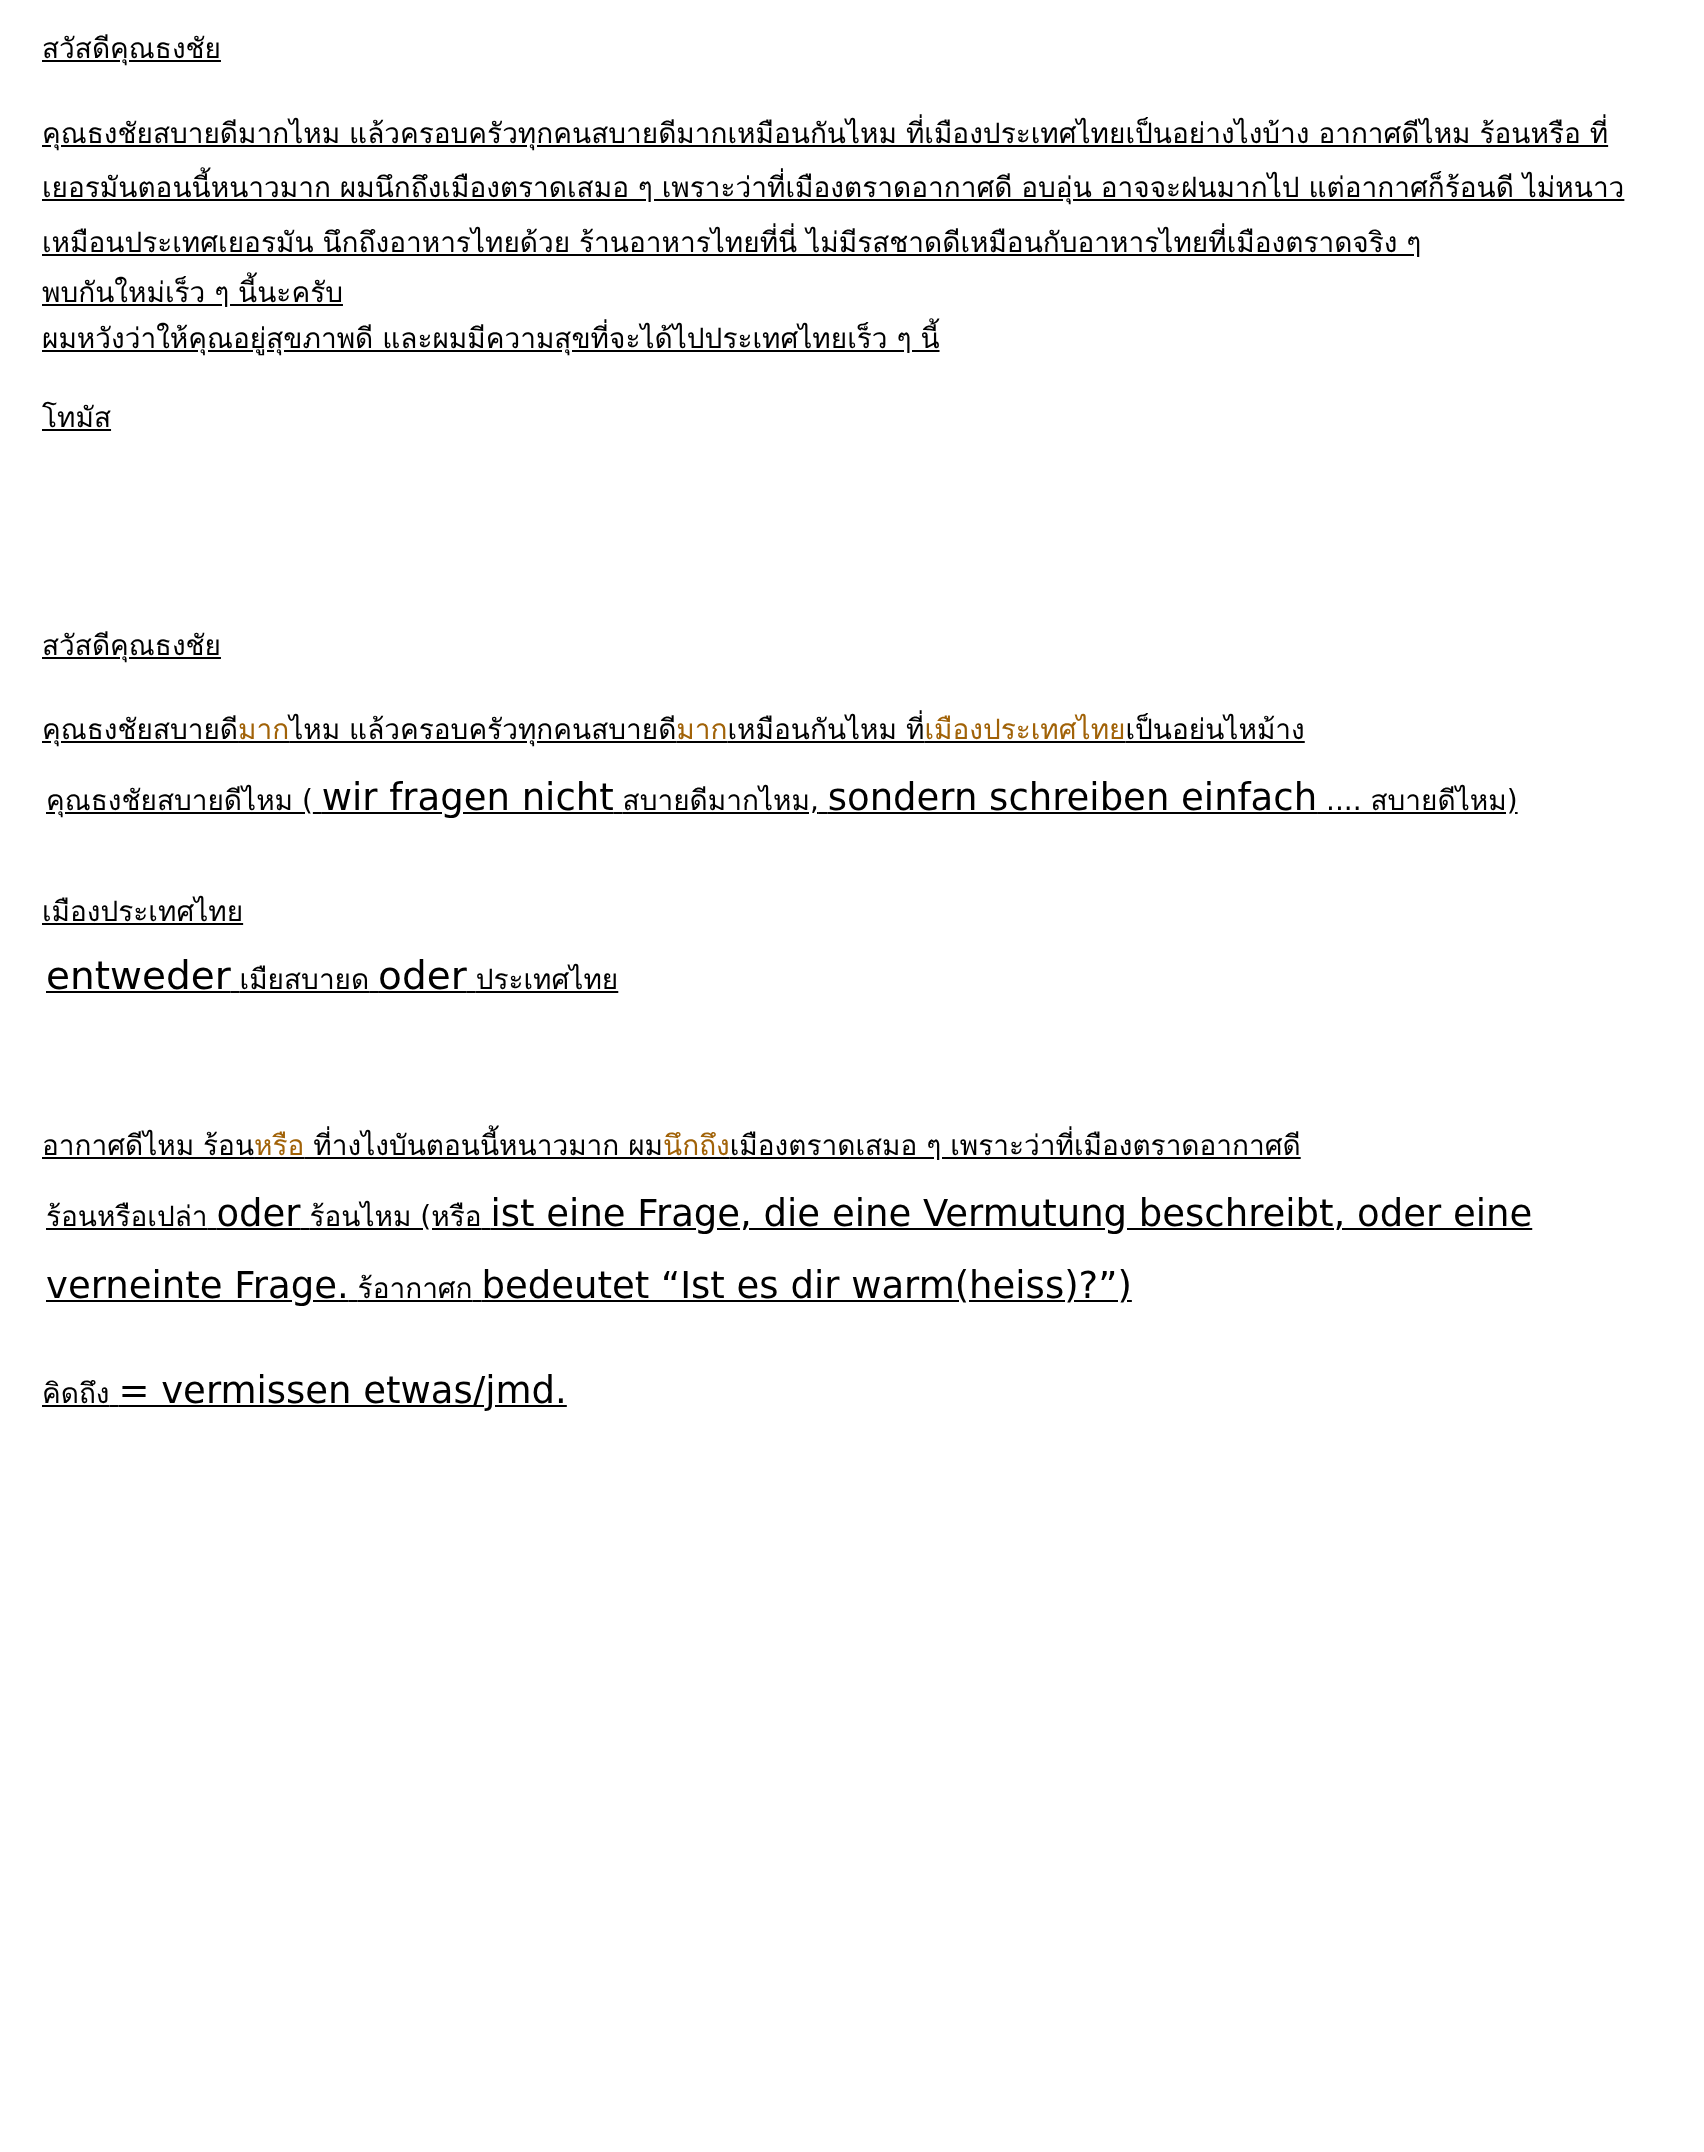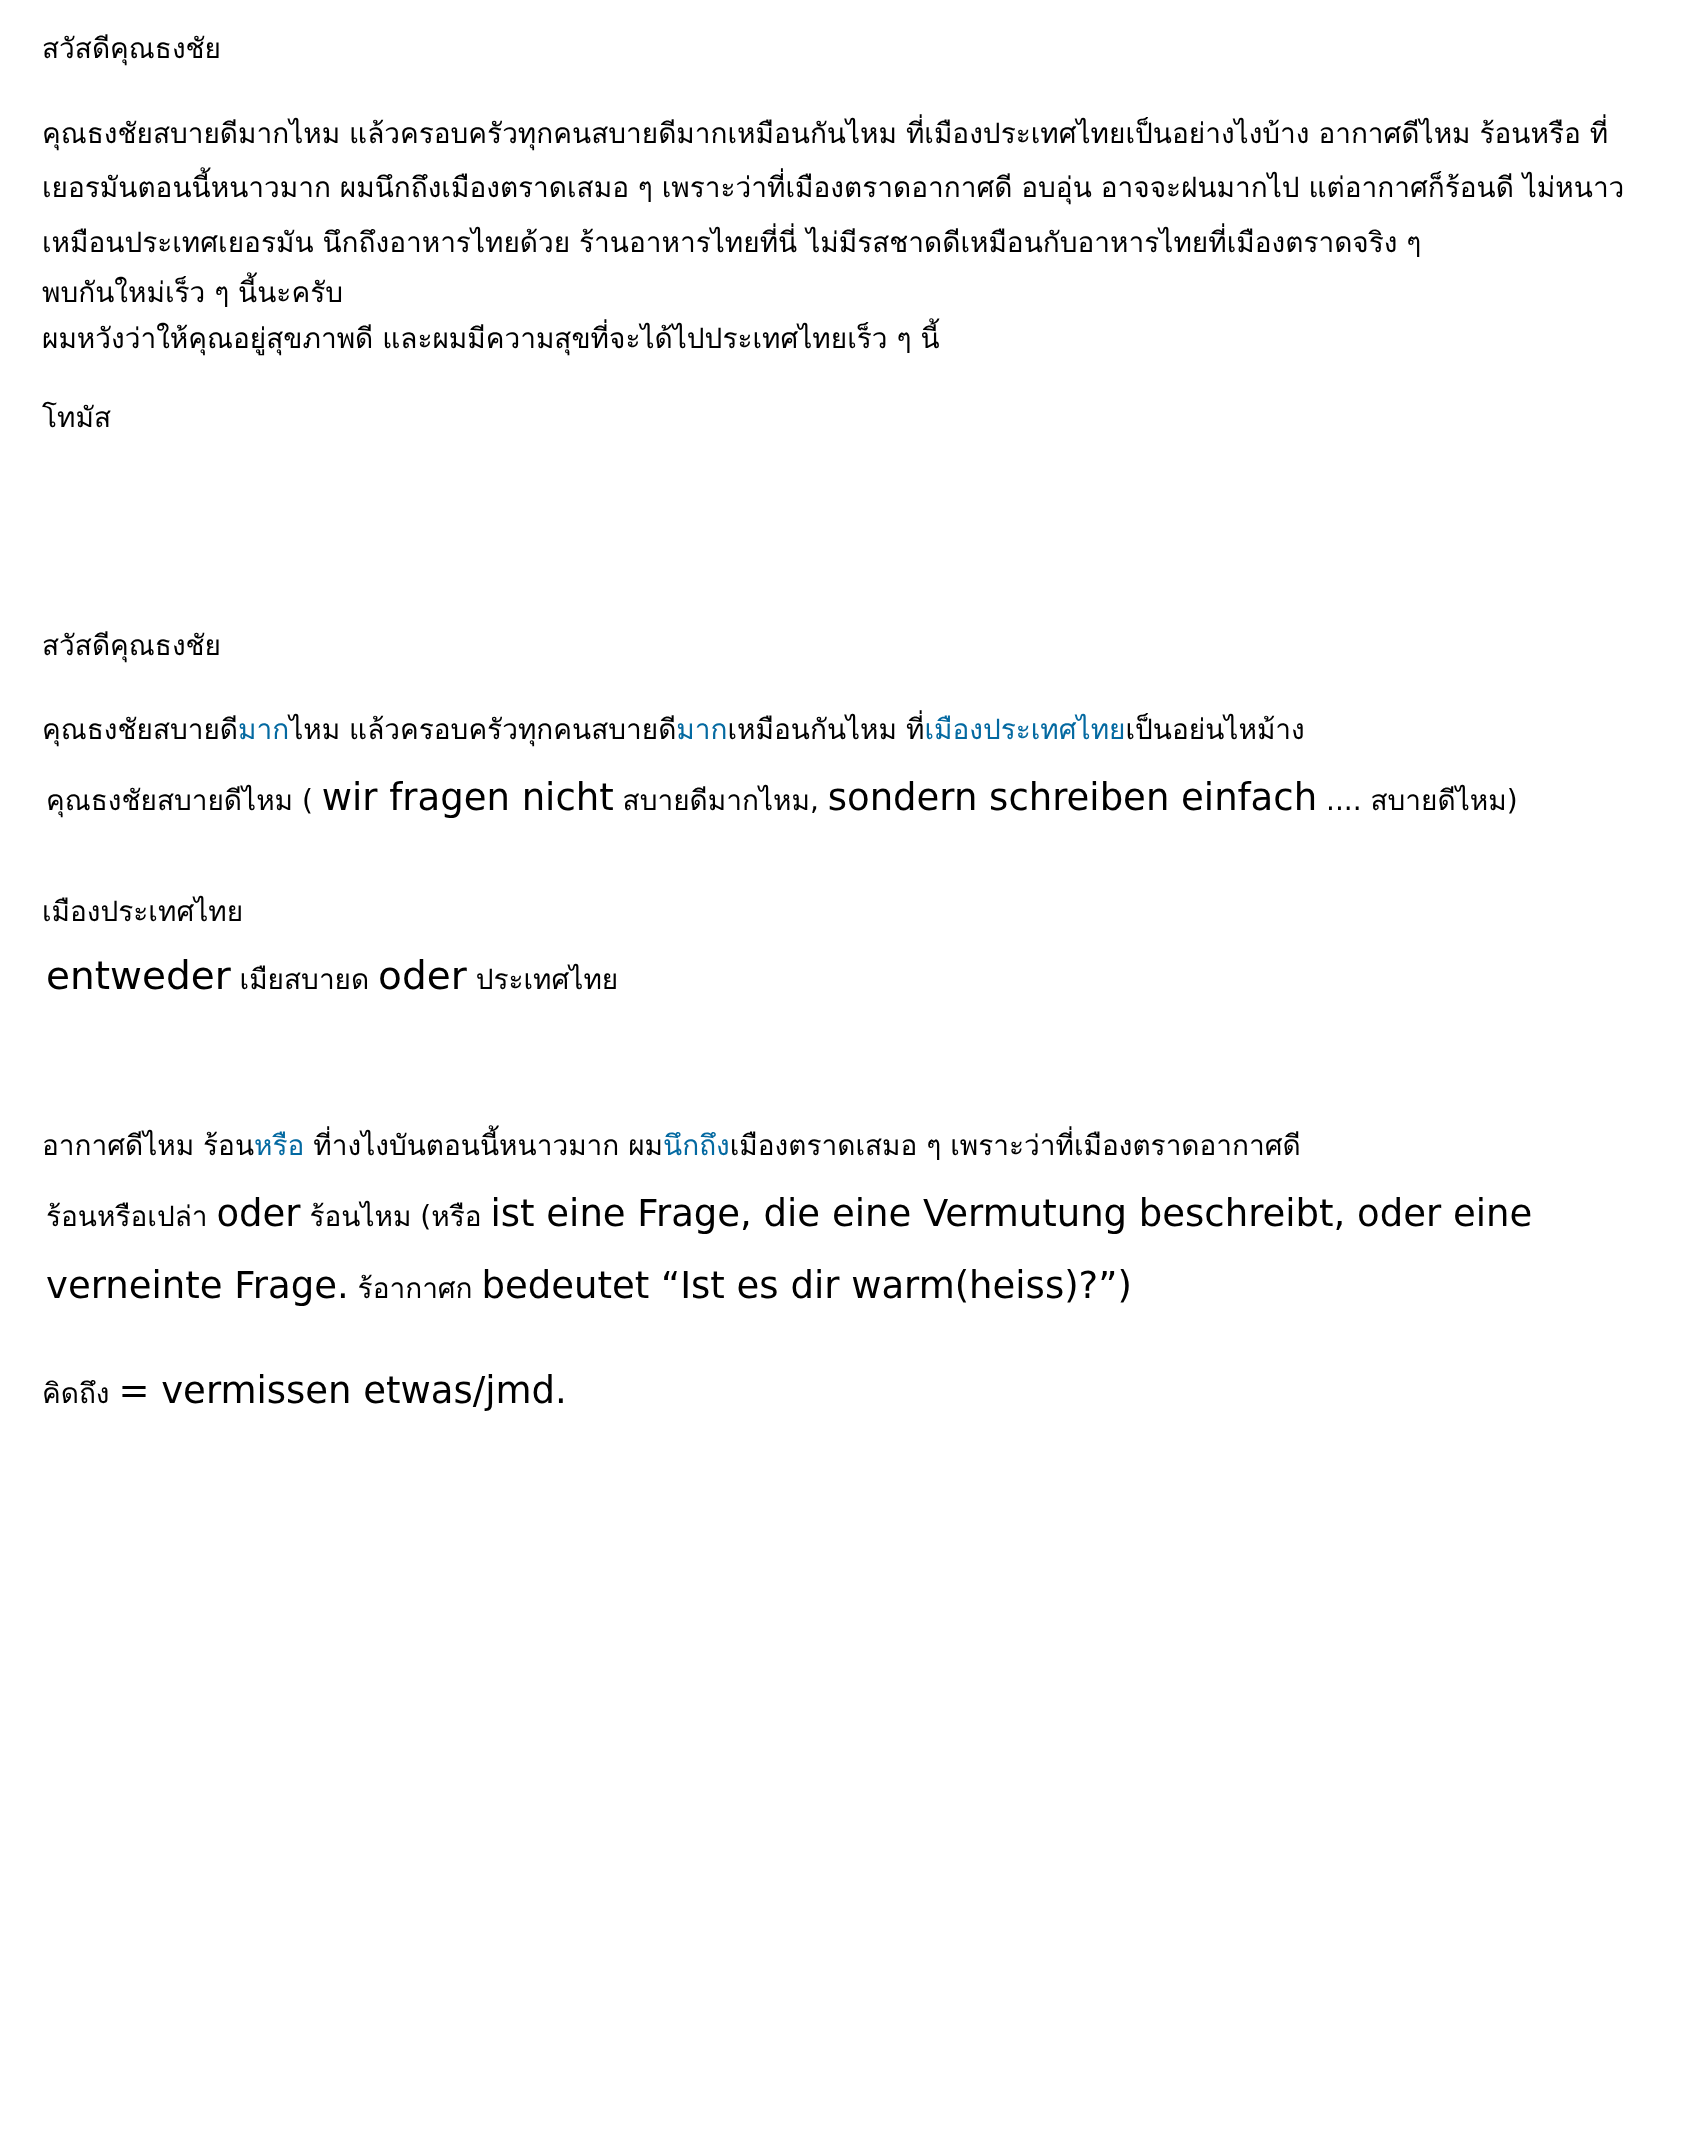--- a/index.html
+++ b/index.html
@@ -12,34 +12,35 @@
     min-height: 2153px;
     font-family: "DejaVu Sans", "Liberation Sans", sans-serif;
     color: #000000;
     -webkit-font-smoothing: antialiased;
   }
   .page {
     box-sizing: border-box;
     width: 1704px;
     min-height: 2153px;
     padding: 22px 51px 25px 42px;
+    text-decoration: underline;
   }
   .para {
     font-size: 28px;
     line-height: 1.95;
     margin: 0;
   }
   .para.tight {
     line-height: 1.62;
   }
   .gap-s { height: 30px; }
   .gap-m { height: 51px; }
   .gap-l { height: 101px; }
   .gap-xl { height: 173px; }
-  .red { color: #0369a1; }
+  .red { color: #a16207; }
   .latin {
     font-family: "DejaVu Sans", "Liberation Sans", sans-serif;
     font-size: 37px;
   }
   .latin-big {
     font-size: 39px;
   }
   .thai-inline { font-size: 28px; }
   .def-line {
     font-size: 28px;

